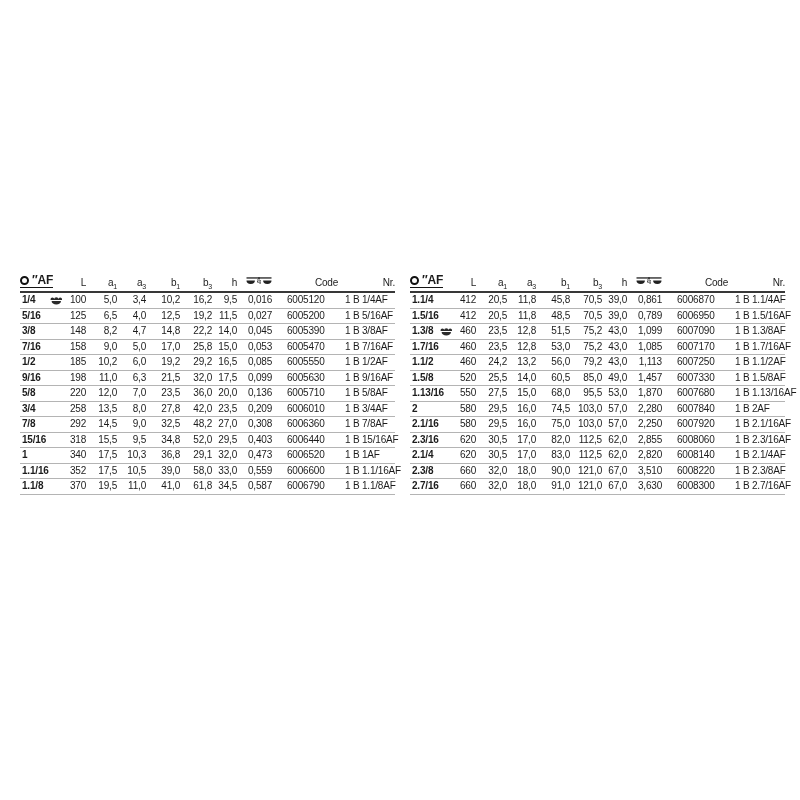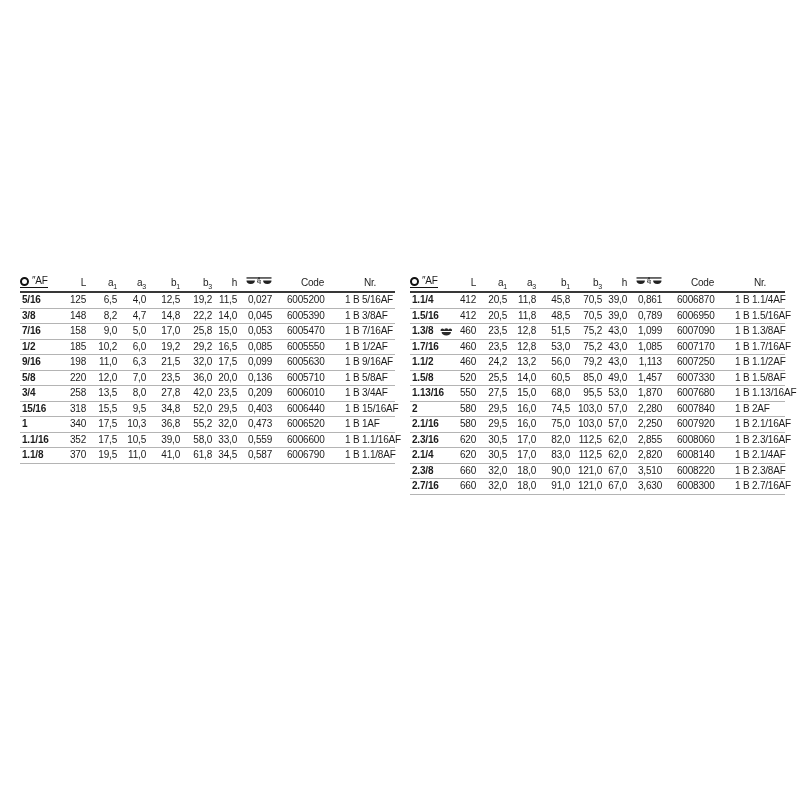--- a/index.html
+++ b/index.html
@@ -10,39 +10,39 @@
   .cat-table{position:absolute;top:271px;width:375px;}
   .cat-table.left{left:20px;}
   .cat-table.right{left:410px;}
   table{width:100%;border-collapse:collapse;table-layout:fixed;}
   th,td{font-size:10px;line-height:1;padding:0;white-space:nowrap;overflow:visible;letter-spacing:-0.2px;}
   thead th{
     height:17px;vertical-align:bottom;padding-bottom:3px;
     border-bottom:2px solid #383838;font-weight:normal;text-align:right;
   }
   thead th.c-size{text-align:left;}
-  thead th.c-code, thead th.c-nr{text-align:center;}
+  thead th.c-code, thead th.c-nr{text-align:right;}
   thead th.c-code{padding-left:13px;}
   thead th.c-nr{padding-left:7px;}
   thead th.c-num{padding-right:2px;}
   tbody td{height:14.5px;border-bottom:1px solid #b4b4b4;vertical-align:middle;}
   td.c-size{font-weight:bold;padding-left:2px;position:relative;}
   td.c-num{text-align:right;padding-right:2px;}
   td.c-code{padding-left:13px;}
   td.c-nr{padding-left:7px;}
   sub{font-size:7px;line-height:0;}
   .af-underline{
     display:inline-flex;align-items:center;gap:3px;
     border-bottom:1px solid #141414;padding-bottom:1px;
   }
   .ring-icon{
     display:inline-block;width:5px;height:5px;
     border:2.4px solid #111;border-radius:50%;background:#fff;
   }
-  .af-text{font-weight:normal;font-size:10px;}
+  .af-text{font-weight:bold;font-size:12px;}
   .scale-icon{display:inline-block;vertical-align:bottom;}
   .marker-icon{position:absolute;left:30px;top:3px;}
 </style>
 </head>
 <body>
 
 <section class="cat-table left">
   <table>
     <colgroup>
       <col style="width:46px">
@@ -80,20 +80,39 @@
           <text x="13" y="7.2" font-size="4.6" text-anchor="middle" fill="#222">kg</text>
         </svg>
       </span>
     </th>
     <th class="c-code"><span>Code</span></th>
     <th class="c-nr"><span>Nr.</span></th>
   </tr>
 </thead>
     <tbody>
         <tr>
+          <td class="c-size">1/4
+  <span class="marker-icon">
+    <svg width="13" height="9" viewBox="0 0 13 9">
+      <path d="M0.6 3.1 A1.8 1.6 0 0 1 4.2 3.1 A1.9 1.7 0 0 1 8.4 3.1 A1.8 1.6 0 0 1 12.0 3.1 L12.0 4.1 L0.6 4.1 Z" fill="#2a2a2a"></path>
+      <path d="M1.6 4.9 L11.0 4.9 A4.7 3.6 0 0 1 1.6 4.9 Z" fill="#2a2a2a"></path>
+    </svg>
+  </span>
+</td>
+          <td class="c-num">100</td>
+          <td class="c-num">5,0</td>
+          <td class="c-num">3,4</td>
+          <td class="c-num">10,2</td>
+          <td class="c-num">16,2</td>
+          <td class="c-num">9,5</td>
+          <td class="c-num">0,016</td>
+          <td class="c-code">6005120</td>
+          <td class="c-nr">1 B 1/4AF</td>
+        </tr>
+        <tr>
           <td class="c-size">5/16</td>
           <td class="c-num">125</td>
           <td class="c-num">6,5</td>
           <td class="c-num">4,0</td>
           <td class="c-num">12,5</td>
           <td class="c-num">19,2</td>
           <td class="c-num">11,5</td>
           <td class="c-num">0,027</td>
           <td class="c-code">6005200</td>
           <td class="c-nr">1 B 5/16AF</td>
@@ -164,38 +183,50 @@
           <td class="c-num">13,5</td>
           <td class="c-num">8,0</td>
           <td class="c-num">27,8</td>
           <td class="c-num">42,0</td>
           <td class="c-num">23,5</td>
           <td class="c-num">0,209</td>
           <td class="c-code">6006010</td>
           <td class="c-nr">1 B 3/4AF</td>
         </tr>
         <tr>
+          <td class="c-size">7/8</td>
+          <td class="c-num">292</td>
+          <td class="c-num">14,5</td>
+          <td class="c-num">9,0</td>
+          <td class="c-num">32,5</td>
+          <td class="c-num">48,2</td>
+          <td class="c-num">27,0</td>
+          <td class="c-num">0,308</td>
+          <td class="c-code">6006360</td>
+          <td class="c-nr">1 B 7/8AF</td>
+        </tr>
+        <tr>
           <td class="c-size">15/16</td>
           <td class="c-num">318</td>
           <td class="c-num">15,5</td>
           <td class="c-num">9,5</td>
           <td class="c-num">34,8</td>
           <td class="c-num">52,0</td>
           <td class="c-num">29,5</td>
           <td class="c-num">0,403</td>
           <td class="c-code">6006440</td>
           <td class="c-nr">1 B 15/16AF</td>
         </tr>
         <tr>
           <td class="c-size">1</td>
           <td class="c-num">340</td>
           <td class="c-num">17,5</td>
           <td class="c-num">10,3</td>
           <td class="c-num">36,8</td>
-          <td class="c-num">55,2</td>
+          <td class="c-num">29,1</td>
           <td class="c-num">32,0</td>
           <td class="c-num">0,473</td>
           <td class="c-code">6006520</td>
           <td class="c-nr">1 B 1AF</td>
         </tr>
         <tr>
           <td class="c-size">1.1/16</td>
           <td class="c-num">352</td>
           <td class="c-num">17,5</td>
           <td class="c-num">10,5</td>

